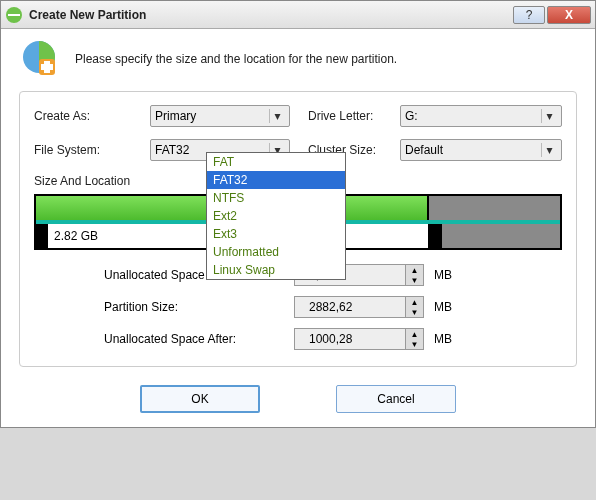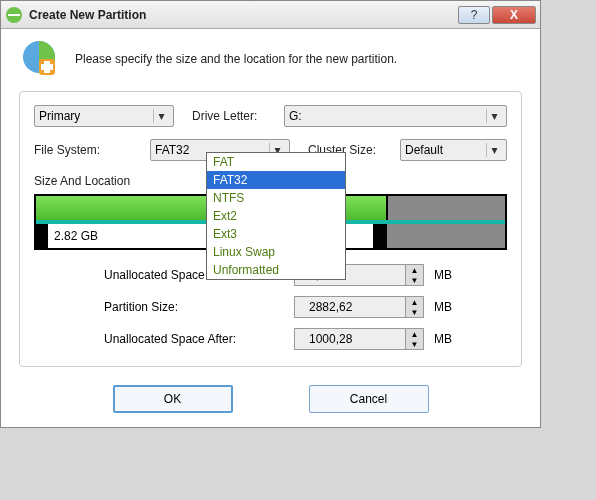--- a/index.html
+++ b/index.html
@@ -1,17 +1,17 @@
 <!DOCTYPE html>
 <html><head>
 <meta charset="utf-8">
 <style>
 * { box-sizing: border-box; margin: 0; padding: 0; font-family: "Segoe UI", Tahoma, sans-serif; font-size: 12px; }
 body { background: #d8d8d8; width: 596px; height: 500px; overflow: hidden; }
-.window { width: 541px; background: #fff; border: 1px solid #888; }
+.window { width: 596px; background: #fff; border: 1px solid #888; }
 .titlebar { height: 28px; background: linear-gradient(#f5f5f5, #e0e0e0); display: flex; align-items: center; padding: 0 4px; border-bottom: 1px solid #aaa; }
 .titlebar .icon { width: 18px; height: 18px; margin-right: 6px; }
 .titlebar .title { font-weight: bold; flex: 1; color: #222; }
 .tb-btn { width: 32px; height: 18px; margin-left: 2px; border: 1px solid #888; border-radius: 2px; display: flex; align-items: center; justify-content: center; font-size: 11px; }
 .tb-help { background: linear-gradient(#e8f0fa,#c8d8ee); color:#333; }
 .tb-close { background: linear-gradient(#e57a6c,#c84a3a); color: #fff; font-weight: bold; width: 44px; }
 .content { padding: 10px 18px 14px 18px; }
 .intro { display: flex; align-items: center; margin-bottom: 12px; }
 .intro .big-icon { width: 40px; height: 40px; margin-right: 16px; }
 .intro .msg { color: #222; }
@@ -78,20 +78,21 @@
             <rect x="25" y="22" width="6" height="12" fill="#fff"></rect>
             <rect x="22" y="25" width="12" height="6" fill="#fff"></rect>
           </svg>
       </span>
       <span class="msg">Please specify the size and the location for the new partition.</span>
     </div>
 
     <div class="form">
 
       <div class="row">
+        <span class="lbl">Create As:</span>
         <div class="sel">
           <span>Primary</span>
           <span class="arrow">▾</span>
         </div>
         <div class="gap"></div>
         <span class="lbl2">Drive Letter:</span>
         <div class="sel" style="flex:1">
           <span>G:</span>
           <span class="arrow">▾</span>
         </div>
@@ -125,22 +126,22 @@
             <div class="bar-right"></div>
           </div>
         </div>
 
         <div class="dropdown" id="fs-dropdown" style="top:-22px">
             <div class="opt">FAT</div>
             <div class="opt sel-item">FAT32</div>
             <div class="opt">NTFS</div>
             <div class="opt">Ext2</div>
             <div class="opt">Ext3</div>
+            <div class="opt">Unformatted</div>
             <div class="opt">Linux Swap</div>
-            <div class="opt">Unformatted</div>
           </div>
       </div>
 
       <div class="size-rows">
         <div class="size-row">
           <span class="slbl">Unallocated Space Before:</span>
           <div class="spin">
             <span class="val">0,00</span>
             <div class="ud">
                 <div>▲</div>

